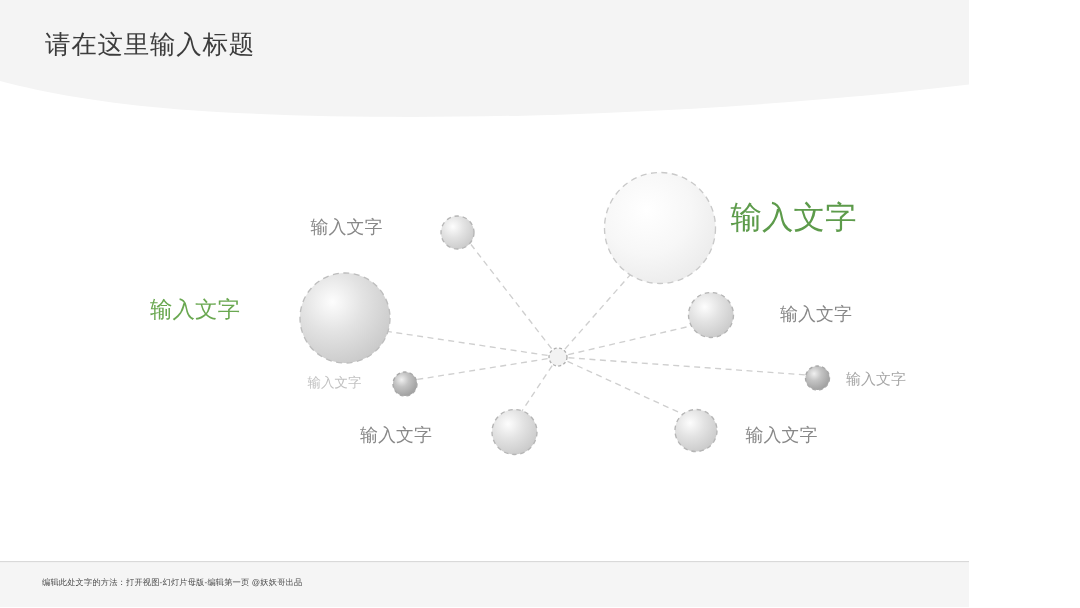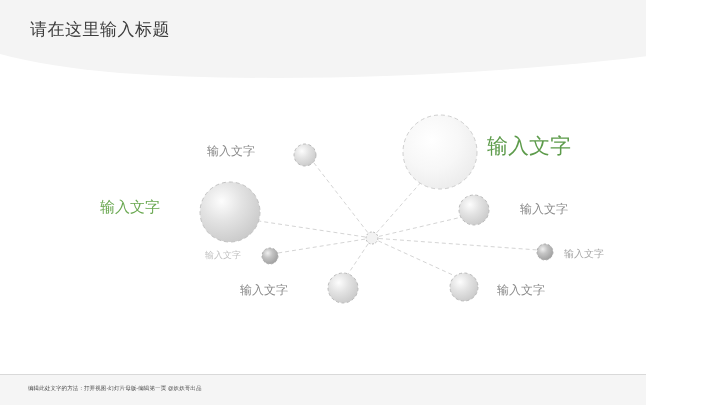--- a/index.html
+++ b/index.html
@@ -54,20 +54,21 @@
     width: 720px;
     height: 300px;
   }
   #diagram svg { display: block; }
 
   
   .lbl {
     position: absolute;
     white-space: nowrap;
     line-height: 1.1;
+    font-family: Liberation Serif, serif;
   }
   .lbl-green-lg { color: #5d9b4b; font-size: 21px; }
   .lbl-green-sm { color: #6aa851; font-size: 15px; }
   .lbl-gray-md  { color: #888888; font-size: 12px; }
   .lbl-gray-sm  { color: #a6a6a6; font-size: 10px; }
   .lbl-gray-xs  { color: #c2c2c2; font-size: 9px; }
 
   
   #footer-rule {
     position: absolute;

